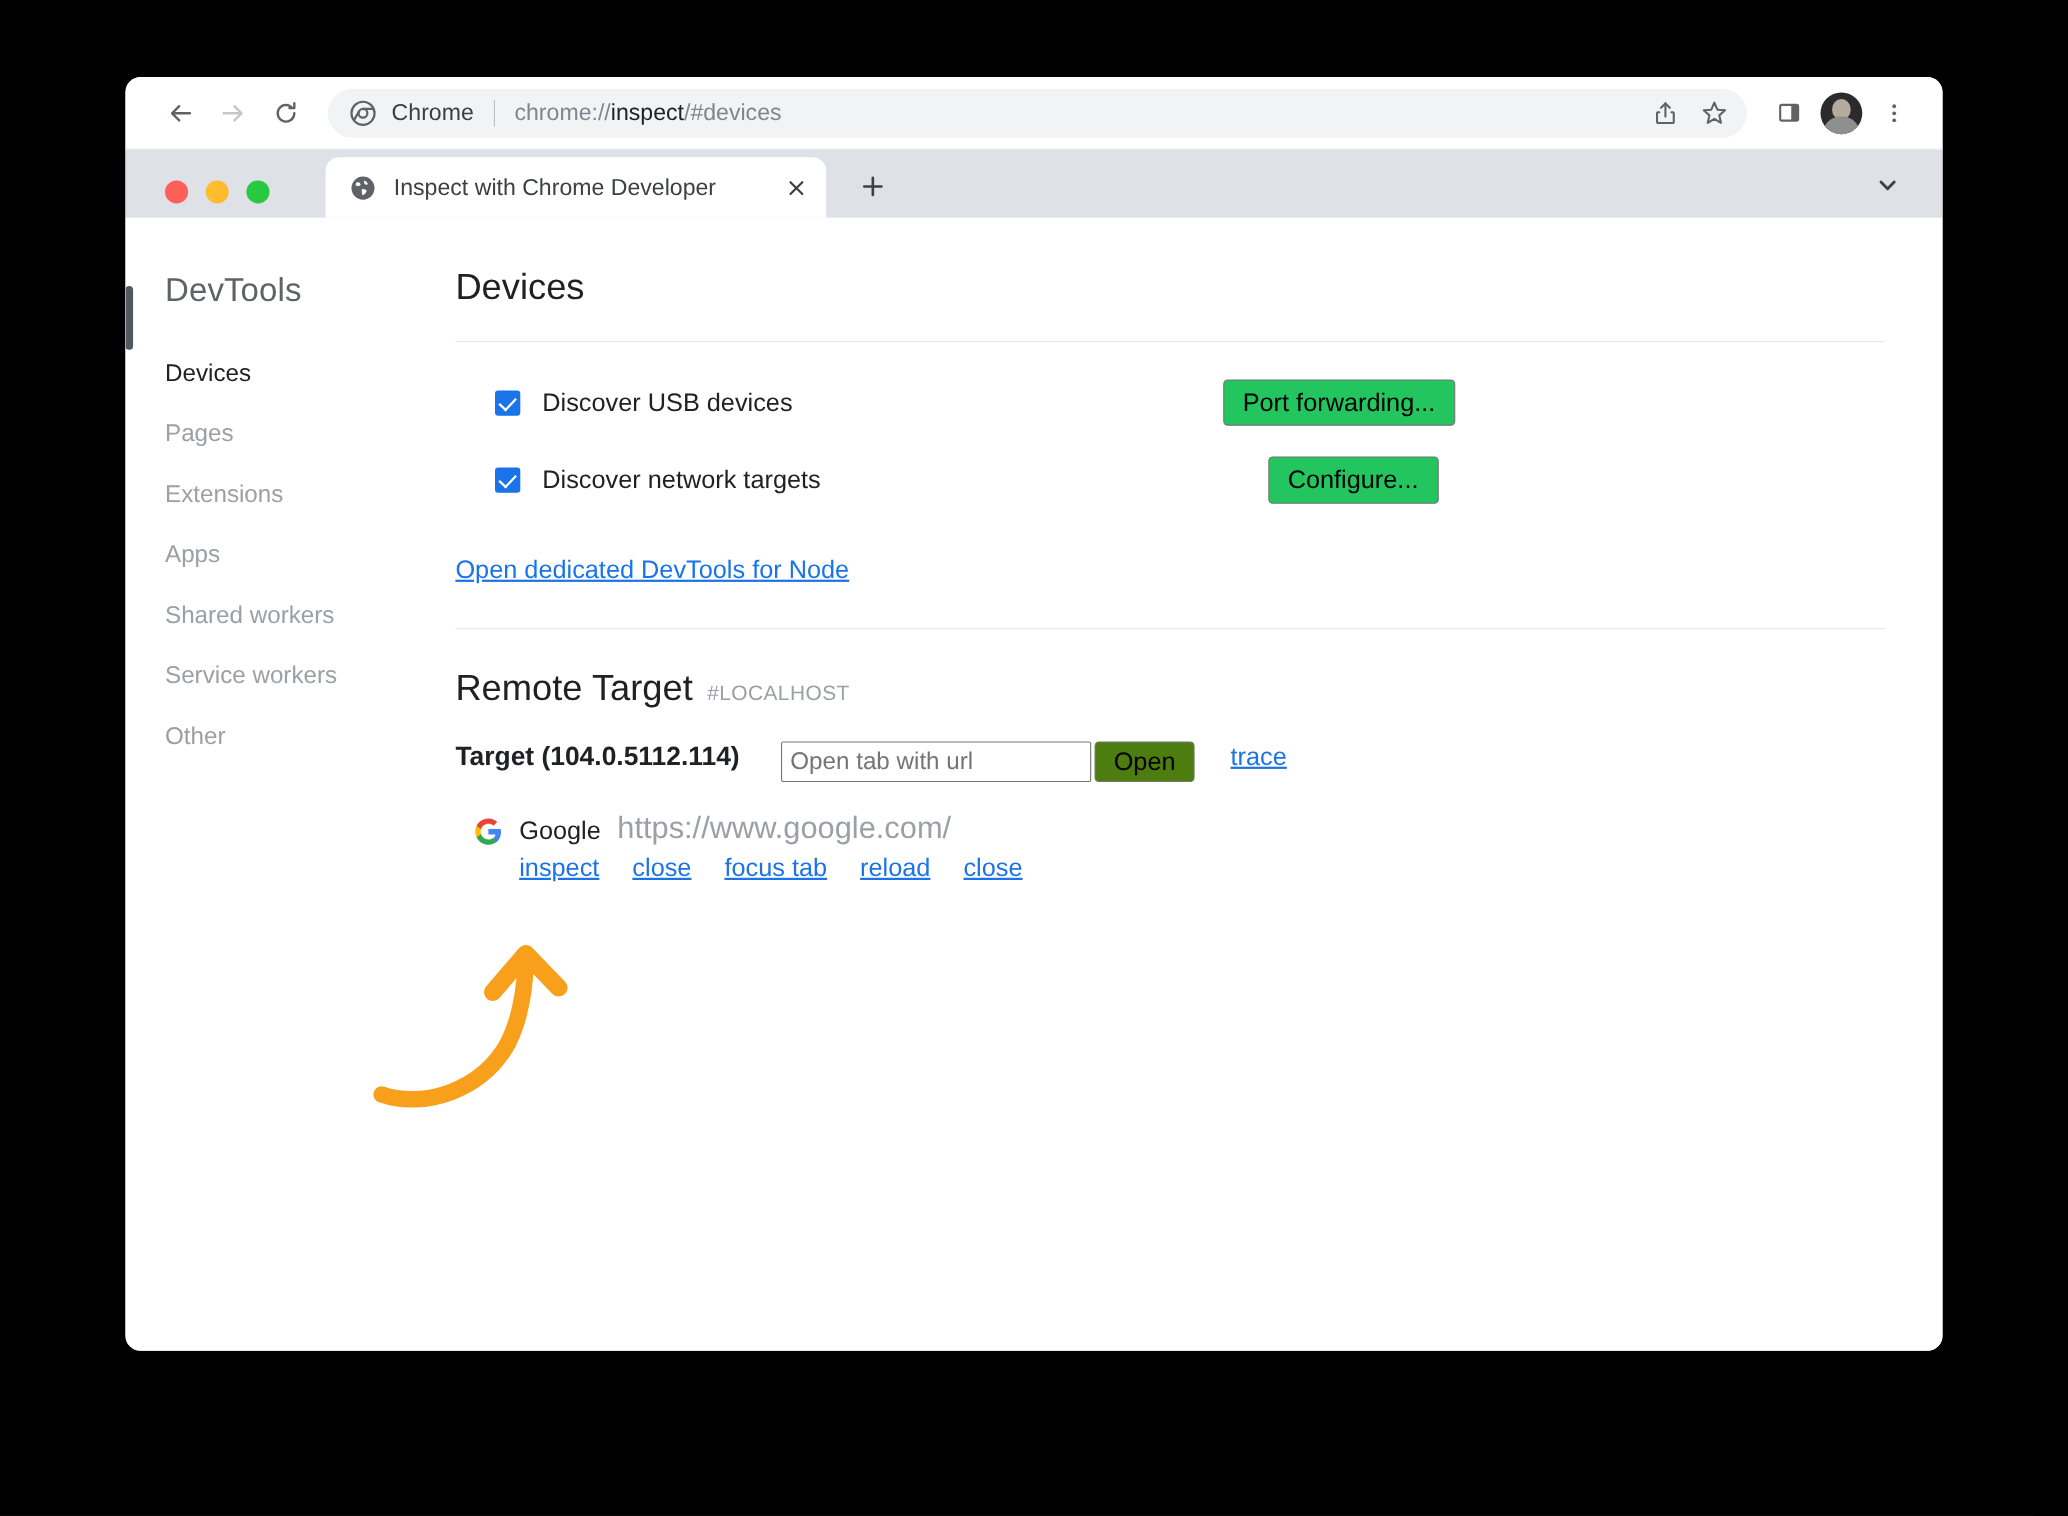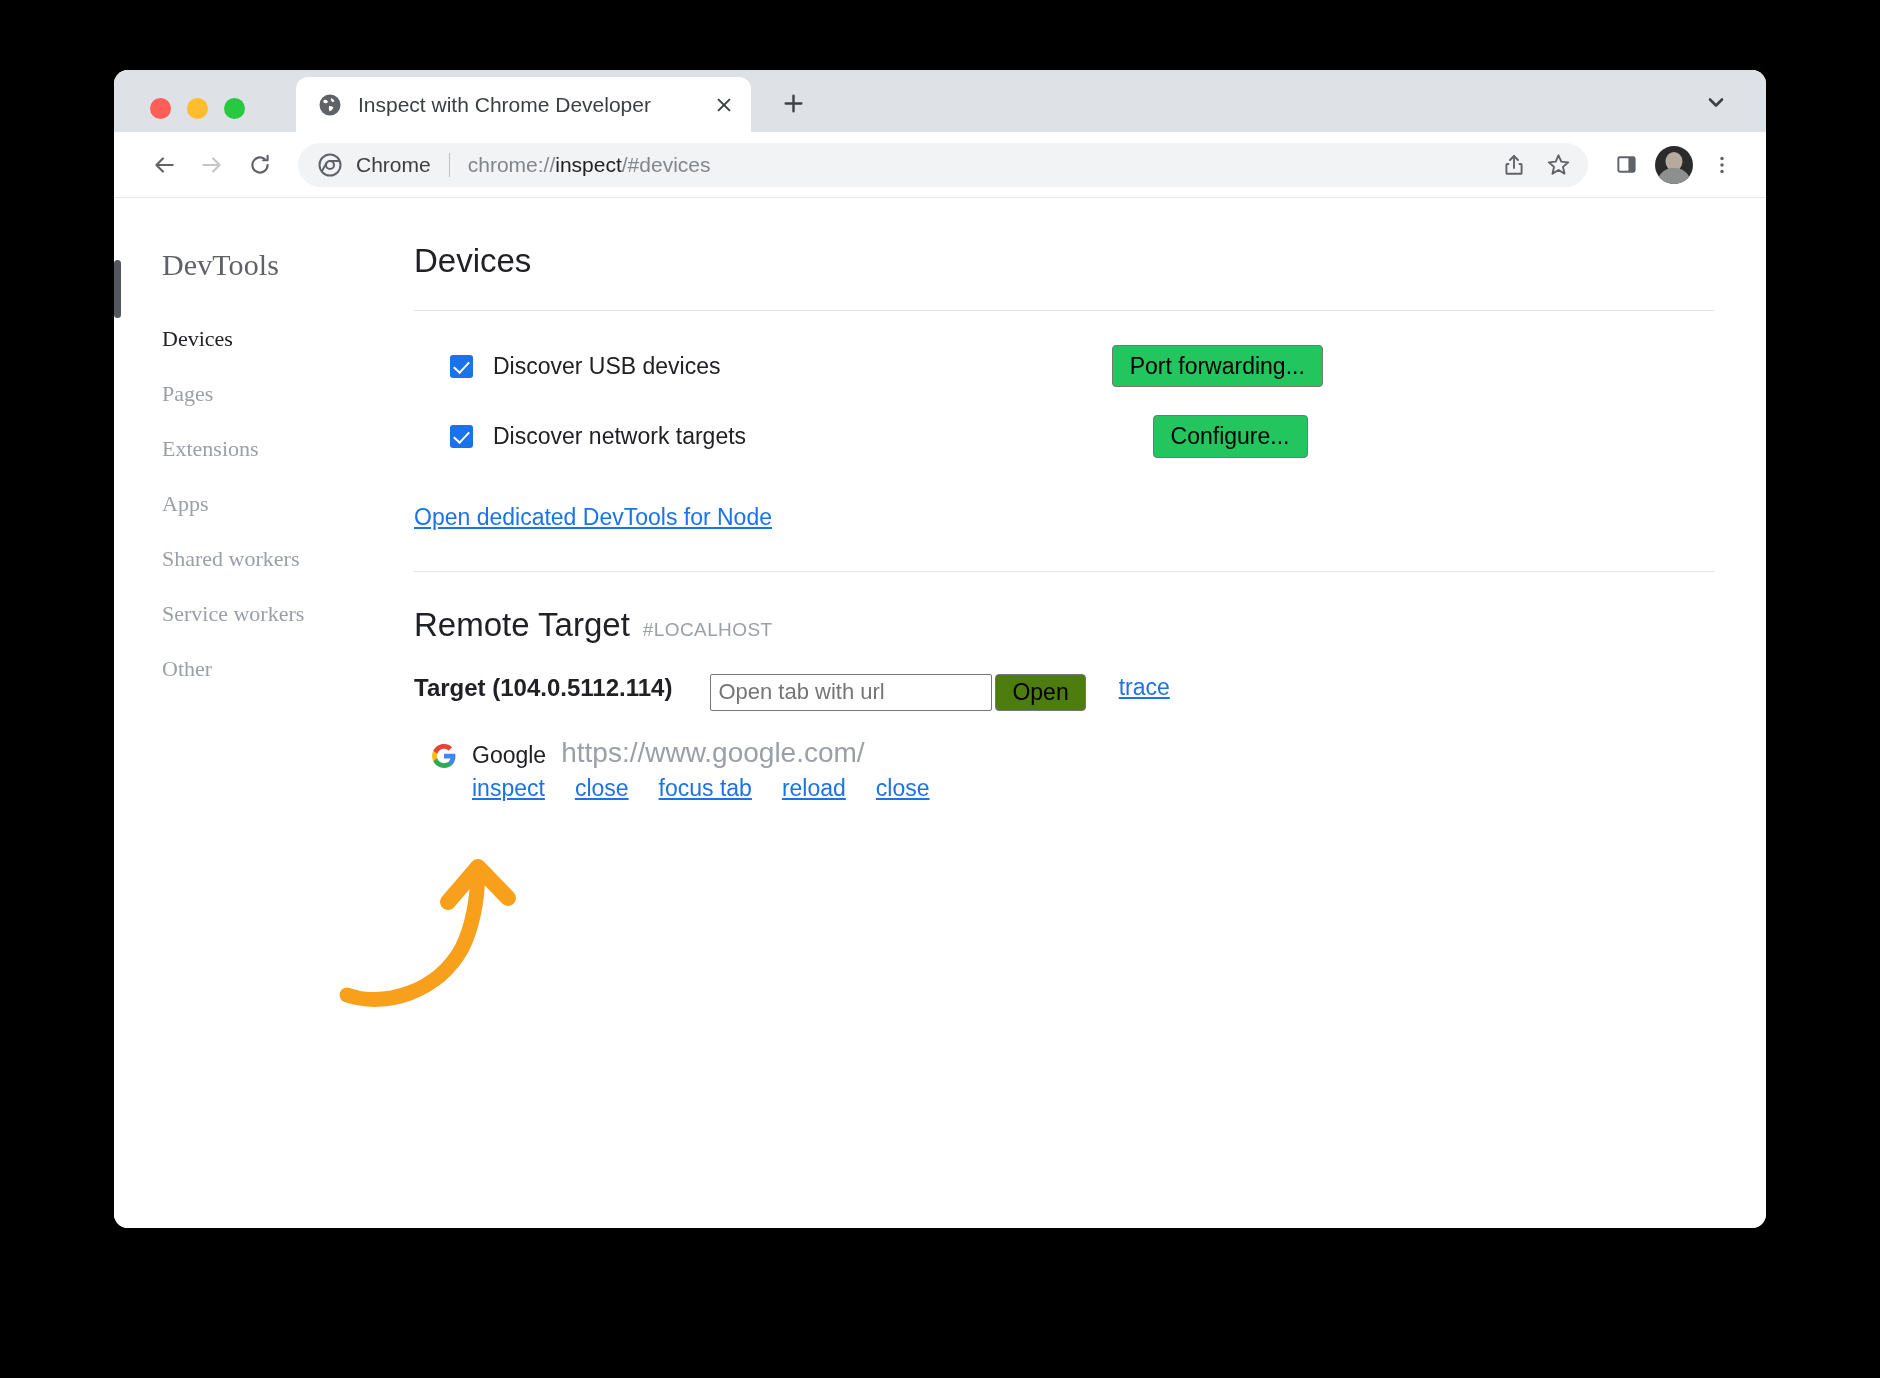--- a/index.html
+++ b/index.html
@@ -194,22 +194,21 @@
     left: 0; top: 62px;
     width: 7px; height: 58px;
     background: #53585f;
     border-radius: 4px;
   }
 
   
   #devtools-sidebar {
     flex: 0 0 258px;
     padding-top: 50px;
-    padding-left: 48px;
-    font-family: Liberation Serif, serif;
+    padding-left: 36px;
   }
   #sidebar-title {
     font-size: 30px;
     color: #5f6368;
     margin-bottom: 46px;
     letter-spacing: 0.1px;
   }
   .sidebar-item {
     font-size: 22px;
     color: #9aa0a6;
@@ -383,58 +382,20 @@
     position: absolute;
     left: 330px; top: 840px;
     width: 260px; height: 190px;
     pointer-events: none;
   }
 </style>
 </head>
 <body>
 
 <div id="browser-window">
-
-  <div id="tab-strip">
-
-    <div id="traffic-lights">
-      <span class="traffic-dot tl-red"></span>
-      <span class="traffic-dot tl-yellow"></span>
-      <span class="traffic-dot tl-green"></span>
-    </div>
-
-    <div id="tab-active">
-      <span class="tab-favicon">
-        <svg viewBox="0 0 24 24" width="24" height="24">
-          <circle cx="12" cy="12" r="10.5" fill="#5f6368"></circle>
-          <path d="M6 7 Q9 6 10 9 Q8 11 7 10 Q5.5 10 5.2 8.5 Z" fill="#ffffff"></path>
-          <path d="M13 5 Q16 6 16.5 8.5 Q14 9.5 13.5 8 Q12.5 6.5 13 5 Z" fill="#ffffff"></path>
-          <path d="M11 13 Q14 12.5 15.5 14.5 Q14 18 11.5 18.5 Q10.5 15.5 11 13 Z" fill="#ffffff"></path>
-        </svg>
-      </span>
-      <span class="tab-title">Inspect with Chrome Developer</span>
-      <span id="tab-close-button">
-        <svg viewBox="0 0 20 20" width="18" height="18">
-          <path d="M4 4 L16 16 M16 4 L4 16" stroke="currentColor" stroke-width="2.2" stroke-linecap="round"></path>
-        </svg>
-      </span>
-    </div>
-
-    <div id="new-tab-button">
-      <svg viewBox="0 0 24 24" width="25" height="25">
-        <path d="M12 4.5 V19.5 M4.5 12 H19.5" stroke="currentColor" stroke-width="2.3" stroke-linecap="round"></path>
-      </svg>
-    </div>
-
-    <div id="tab-search-button">
-      <svg viewBox="0 0 24 24" width="24" height="24">
-        <path d="M6 9.5 L12 15.5 L18 9.5" fill="none" stroke="currentColor" stroke-width="2.6" stroke-linecap="round" stroke-linejoin="round"></path>
-      </svg>
-    </div>
-  </div>
 
   <div id="toolbar">
 
     <div class="nav-button">
       <svg viewBox="0 0 24 24" width="26" height="26">
         <path d="M20 12 H5 M11 6 L5 12 L11 18" fill="none" stroke="currentColor" stroke-width="2" stroke-linecap="round" stroke-linejoin="round"></path>
       </svg>
     </div>
 
     <div class="nav-button disabled">
@@ -492,20 +453,58 @@
           <span class="avatar-body"></span>
         </span>
       </span>
       <span class="omni-icon-button">
         <svg viewBox="0 0 24 24" width="22" height="22">
           <circle cx="12" cy="5" r="1.9" fill="currentColor"></circle>
           <circle cx="12" cy="12" r="1.9" fill="currentColor"></circle>
           <circle cx="12" cy="19" r="1.9" fill="currentColor"></circle>
         </svg>
       </span>
+    </div>
+  </div>
+
+  <div id="tab-strip">
+
+    <div id="traffic-lights">
+      <span class="traffic-dot tl-red"></span>
+      <span class="traffic-dot tl-yellow"></span>
+      <span class="traffic-dot tl-green"></span>
+    </div>
+
+    <div id="tab-active">
+      <span class="tab-favicon">
+        <svg viewBox="0 0 24 24" width="24" height="24">
+          <circle cx="12" cy="12" r="10.5" fill="#5f6368"></circle>
+          <path d="M6 7 Q9 6 10 9 Q8 11 7 10 Q5.5 10 5.2 8.5 Z" fill="#ffffff"></path>
+          <path d="M13 5 Q16 6 16.5 8.5 Q14 9.5 13.5 8 Q12.5 6.5 13 5 Z" fill="#ffffff"></path>
+          <path d="M11 13 Q14 12.5 15.5 14.5 Q14 18 11.5 18.5 Q10.5 15.5 11 13 Z" fill="#ffffff"></path>
+        </svg>
+      </span>
+      <span class="tab-title">Inspect with Chrome Developer</span>
+      <span id="tab-close-button">
+        <svg viewBox="0 0 20 20" width="18" height="18">
+          <path d="M4 4 L16 16 M16 4 L4 16" stroke="currentColor" stroke-width="2.2" stroke-linecap="round"></path>
+        </svg>
+      </span>
+    </div>
+
+    <div id="new-tab-button">
+      <svg viewBox="0 0 24 24" width="25" height="25">
+        <path d="M12 4.5 V19.5 M4.5 12 H19.5" stroke="currentColor" stroke-width="2.3" stroke-linecap="round"></path>
+      </svg>
+    </div>
+
+    <div id="tab-search-button">
+      <svg viewBox="0 0 24 24" width="24" height="24">
+        <path d="M6 9.5 L12 15.5 L18 9.5" fill="none" stroke="currentColor" stroke-width="2.6" stroke-linecap="round" stroke-linejoin="round"></path>
+      </svg>
     </div>
   </div>
 
   <div id="page-viewport">
 
     <div id="page-scrollbar"></div>
 
     <div id="devtools-sidebar">
       <div id="sidebar-title">DevTools</div>
       <div class="sidebar-item selected">Devices</div>

